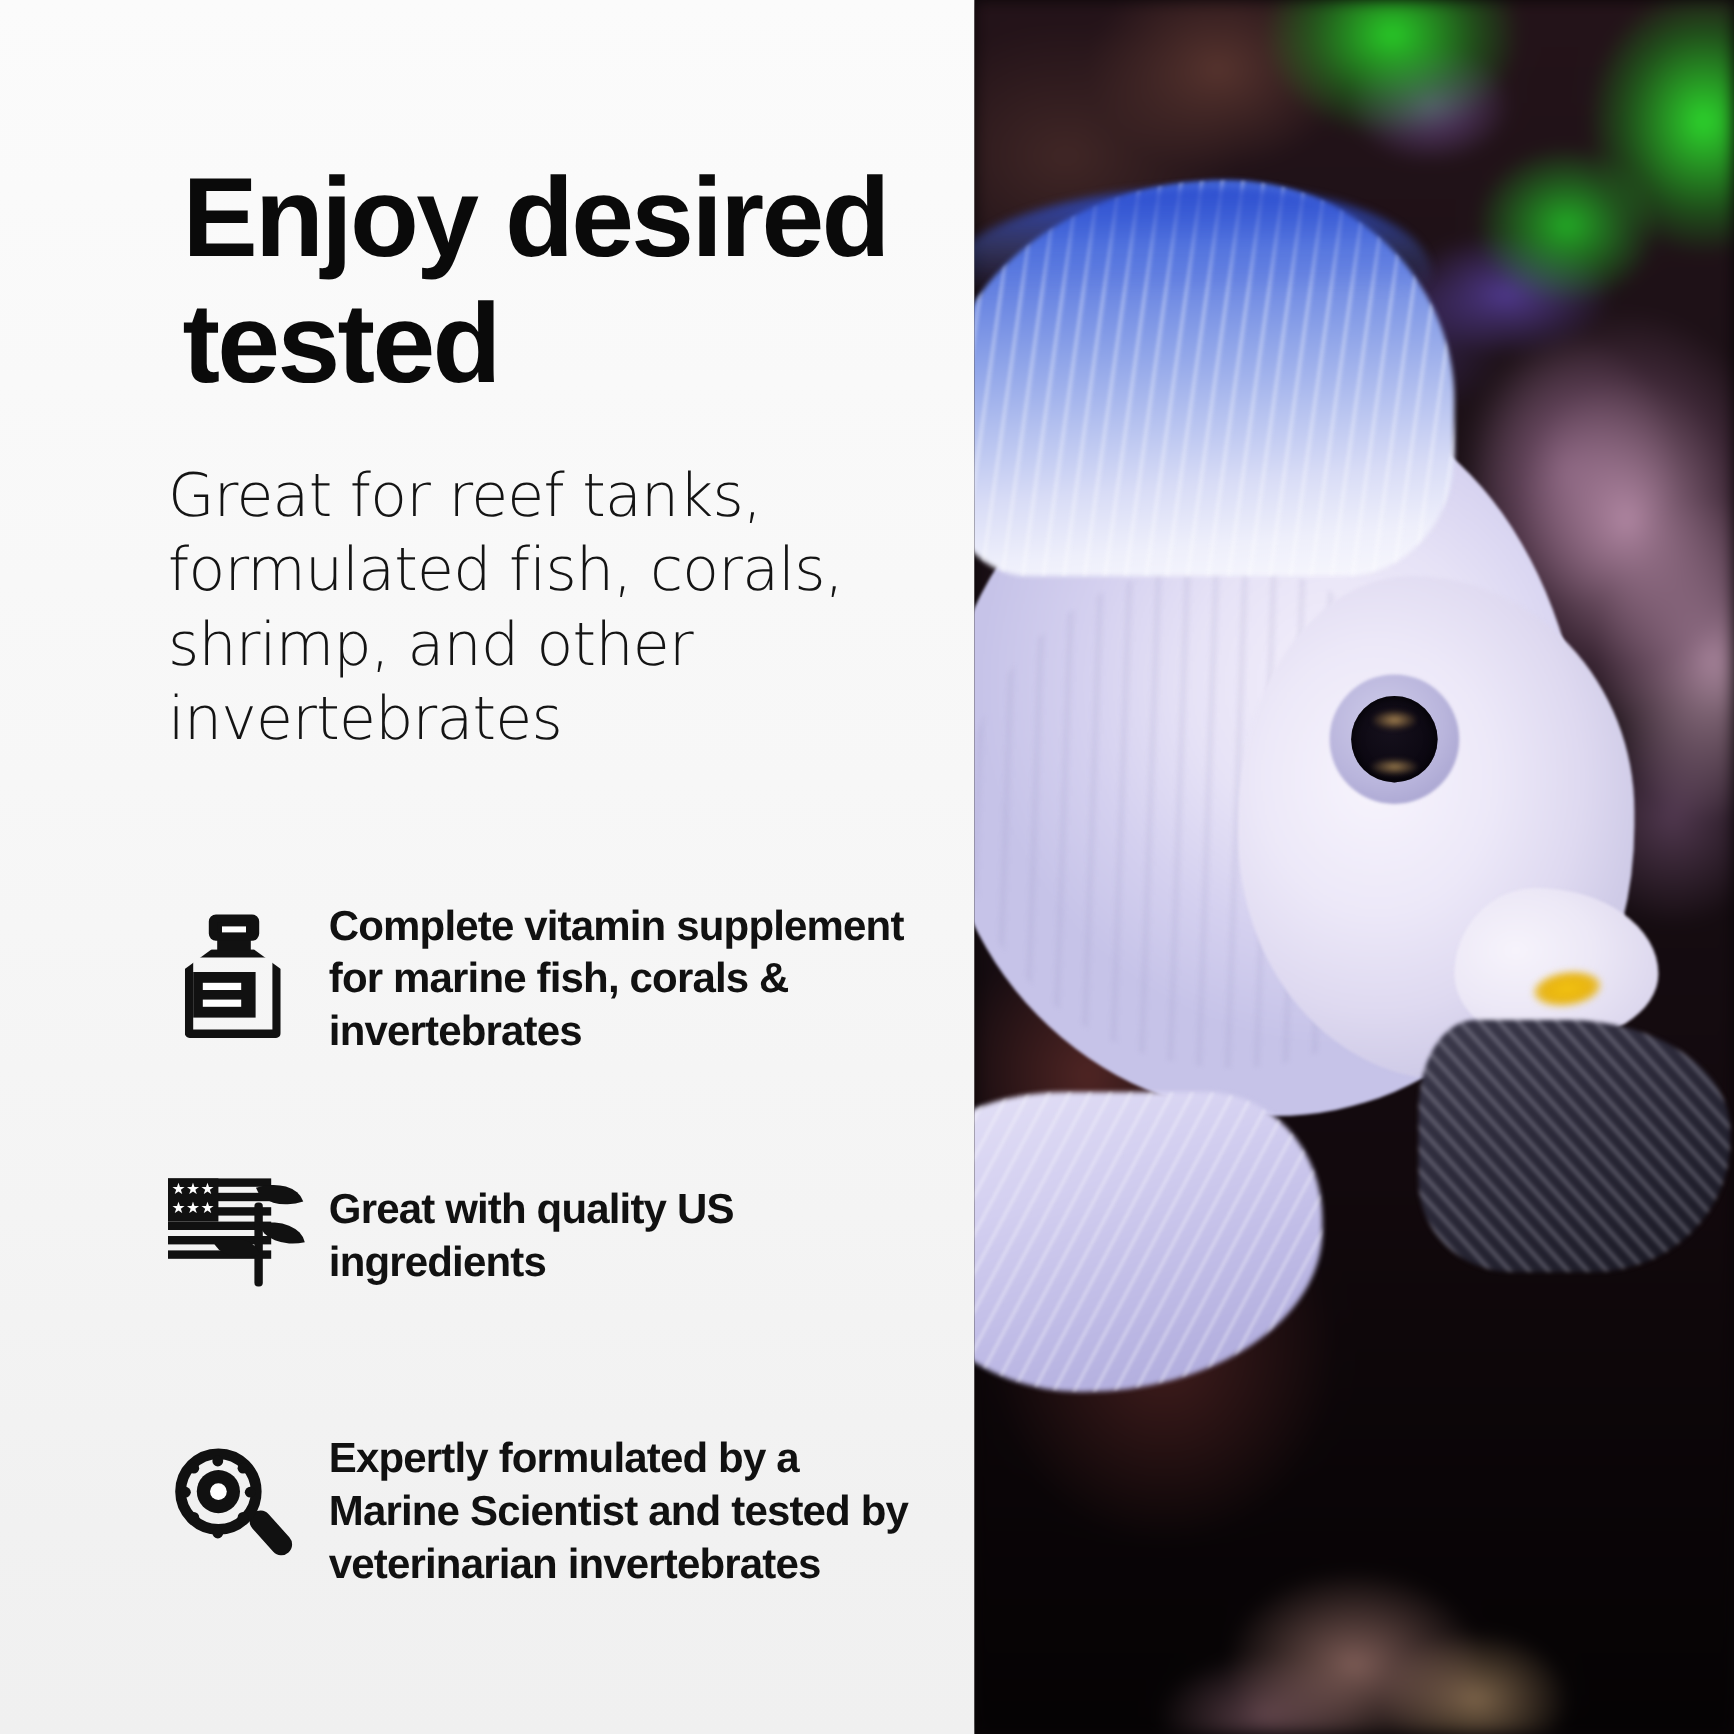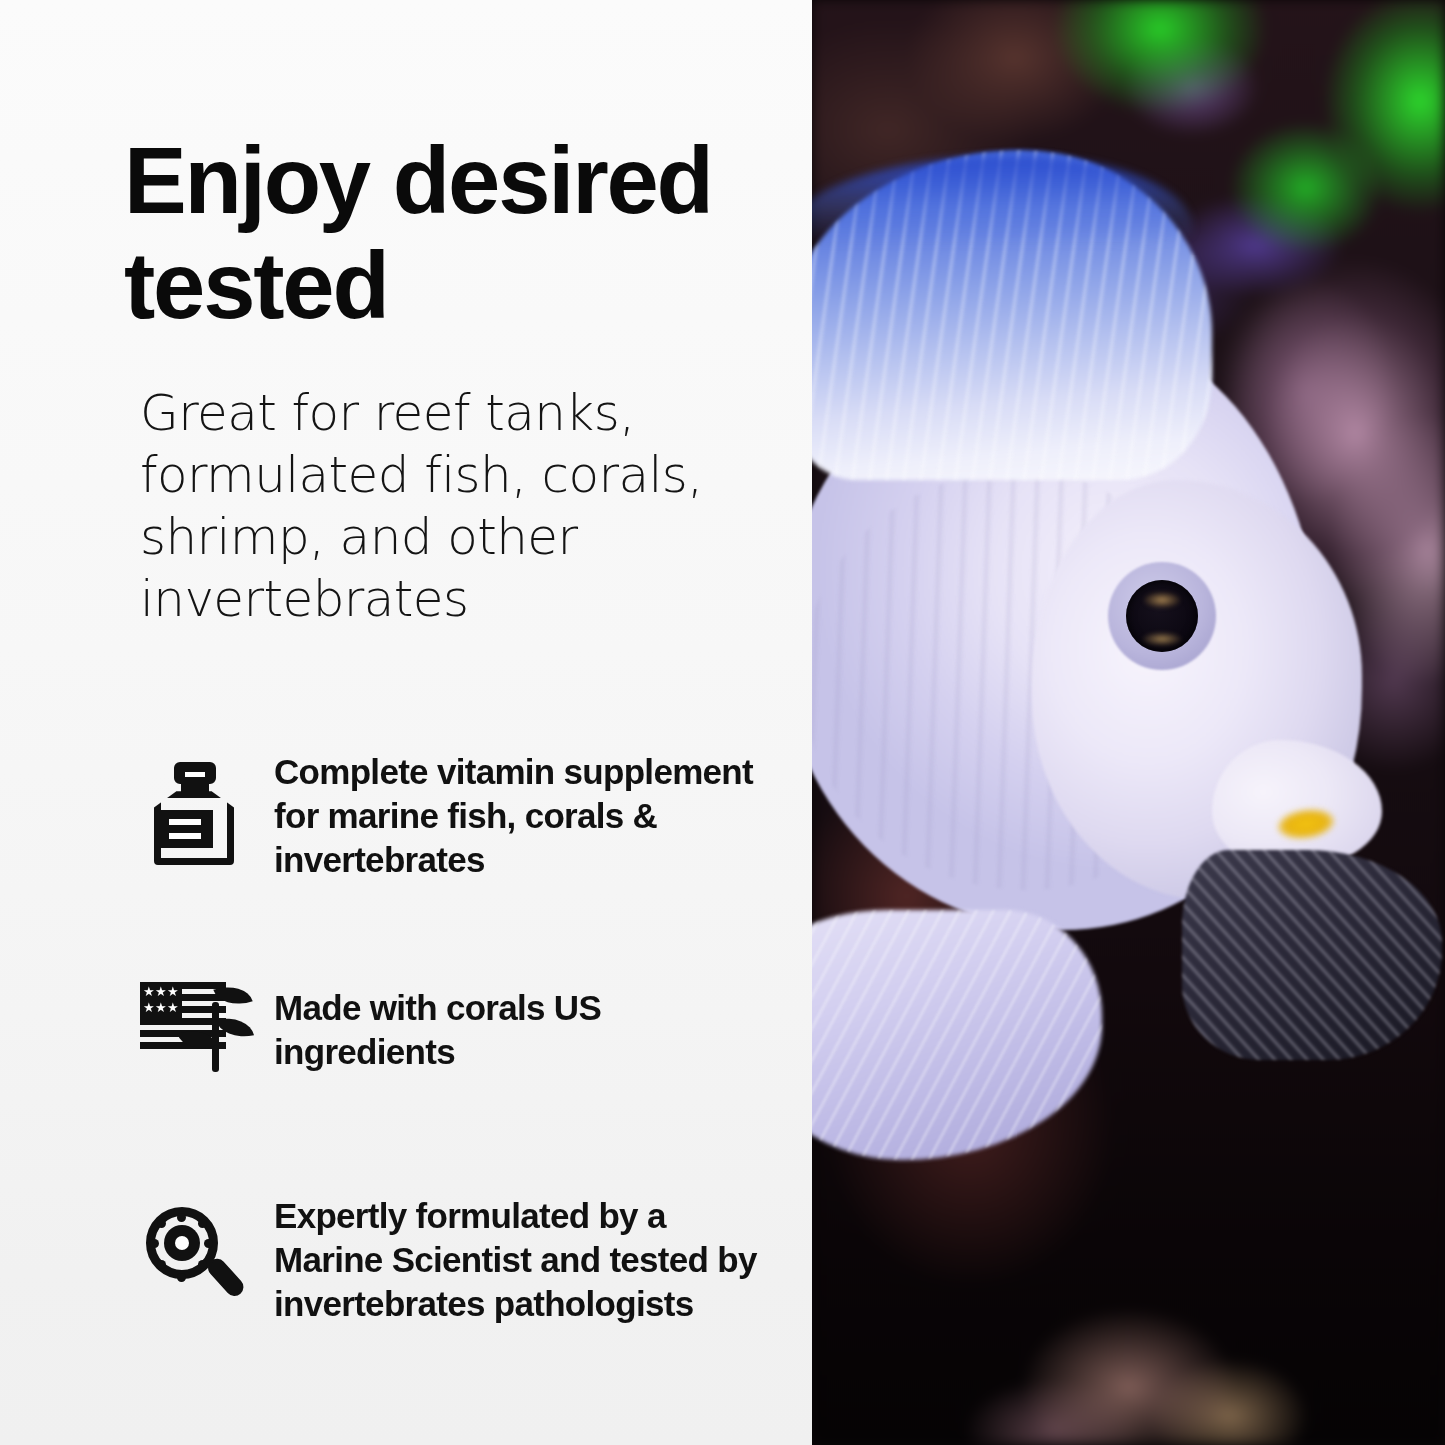--- a/index.html
+++ b/index.html
@@ -28,21 +28,21 @@
                 #fbfbfb 0%,
                 #f9f9f9 22%,
                 #f7f7f7 45%,
                 #f4f4f4 70%,
                 #f1f1f1 88%,
                 #f0f0f0 100%);
   }
 
   .headline {
     position: absolute;
-    left: 124px;
+    left: 152px;
     top: 128px;
     width: 660px;
     font-family: "Liberation Sans", sans-serif;
     font-weight: 700;
     font-size: 94px;
     line-height: 1.12;
     letter-spacing: -2.2px;
     color: #0a0a0a;
   }
 
@@ -425,40 +425,40 @@
               <span class="flag-star" style="left:3px;  top:19px;">★</span>
               <span class="flag-star" style="left:15px; top:19px;">★</span>
               <span class="flag-star" style="left:27px; top:19px;">★</span>
             </div>
             <div class="plant-stem"></div>
             <div class="leaf leaf-a"></div>
             <div class="leaf leaf-b"></div>
             <div class="leaf leaf-c"></div>
           </div>
         </div>
-        <div class="feature-text">Made with corals US ingredients</div>
+        <div class="feature-text">Great with quality US ingredients</div>
       </div>
 
       <div class="feature feature-3">
         <div class="feature-icon">
           <div class="ic-mag">
             <div class="mag-handle"></div>
             <div class="mag-ring"></div>
             <div class="microbe-core"></div>
             <div class="knob" style="left:31px; top:10px;"></div>
             <div class="knob" style="left:31px; top:70px;"></div>
             <div class="knob" style="left:4px;  top:36px;"></div>
             <div class="knob" style="left:58px; top:36px;"></div>
             <div class="knob" style="left:11px; top:16px;"></div>
             <div class="knob" style="left:52px; top:16px;"></div>
             <div class="knob" style="left:11px; top:57px;"></div>
             <div class="knob" style="left:52px; top:57px;"></div>
           </div>
         </div>
-        <div class="feature-text">Expertly formulated by a Marine Scientist and tested by invertebrates pathologists</div>
+        <div class="feature-text">Expertly formulated by a Marine Scientist and tested by veterinarian invertebrates</div>
       </div>
 
     </div>
   </div>
 
   <div class="photo-panel">
     <div class="bg-base"></div>
 
     <div class="fish">
       <div class="fish-body"></div>

